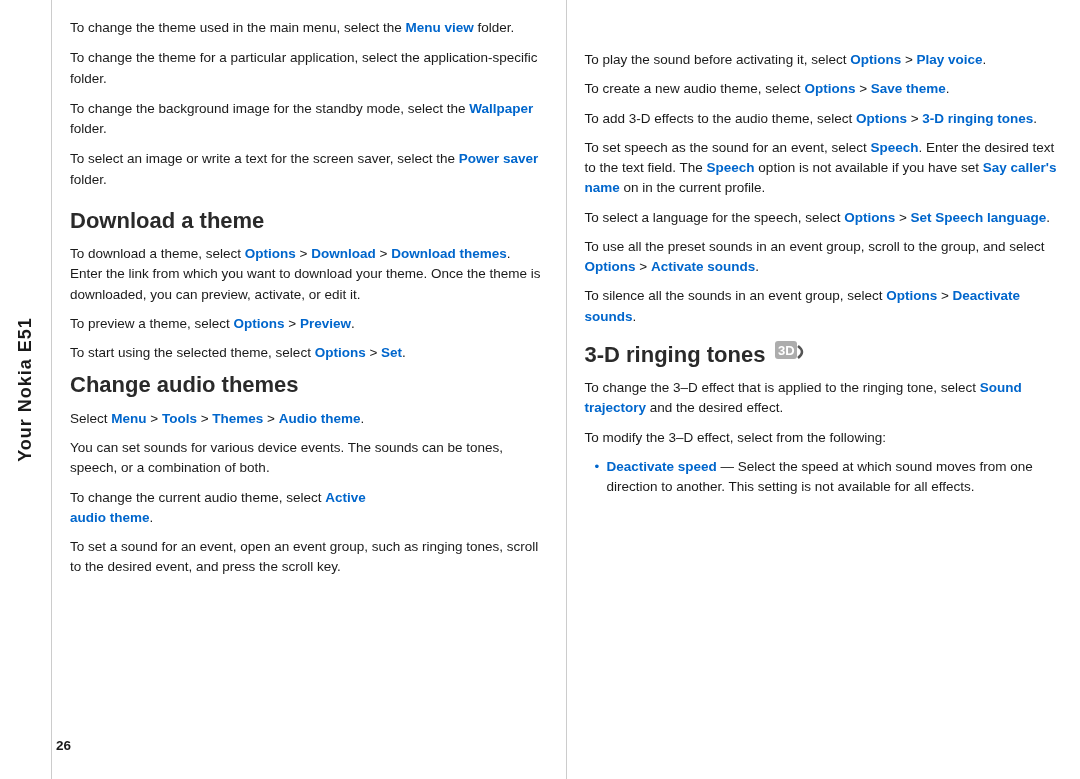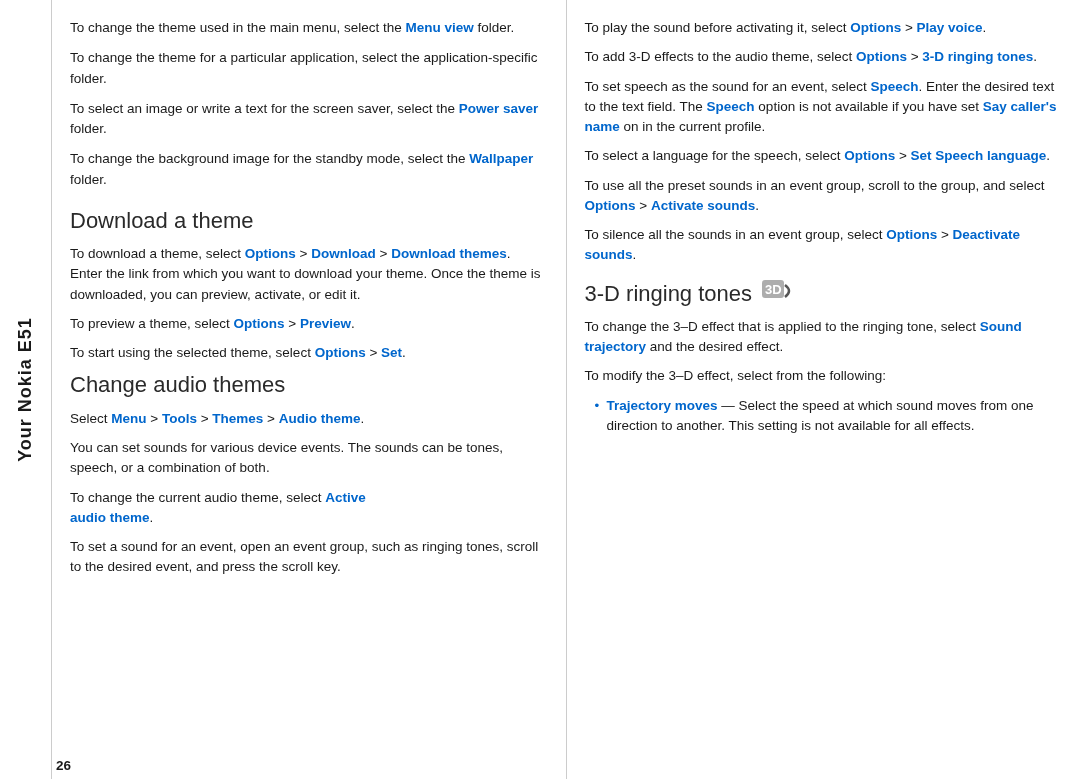--- a/index.html
+++ b/index.html
@@ -55,38 +55,39 @@
       padding: 18px 20px 12px 18px;
       border-right: 1px solid #ccc;
       overflow: hidden;
     }
 
     
     .right-col {
       flex: 1;
       padding: 18px 20px 18px 18px;
       overflow: hidden;
+      margin-top: 32px;
     }
 
     
     .intro-paragraphs {
       margin-bottom: 18px;
     }
 
     .intro-para {
       font-size: 13.5px;
       line-height: 1.5;
       margin-bottom: 10px;
       color: #1a1a1a;
     }
 
     
     .section-heading {
       font-size: 22px;
-      font-weight: normal;
+      font-weight: bold;
       color: #2a2a2a;
       margin-bottom: 10px;
       margin-top: 6px;
       line-height: 1.2;
     }
 
     .body-para {
       font-size: 13.5px;
       line-height: 1.5;
       margin-bottom: 9px;
@@ -126,21 +127,21 @@
     .heading-with-icon {
       display: flex;
       align-items: center;
       gap: 4px;
       margin-bottom: 10px;
     }
 
     
     .page-number {
       position: absolute;
-      bottom: 6px;
+      bottom: 26px;
       left: 56px;
       font-size: 13.5px;
       font-weight: bold;
       color: #1a1a1a;
     }
 
     
     .icon-3d {
       display: inline-flex;
       align-items: flex-start;
@@ -161,25 +162,25 @@
     <div class="left-col">
 
       <div class="intro-paragraphs">
         <p class="intro-para">
           To change the theme used in the main menu, select the <span class="link-blue">Menu view</span> folder.
         </p>
         <p class="intro-para">
           To change the theme for a particular application, select the application-specific folder.
         </p>
         <p class="intro-para">
+          To change the background image for the standby mode, select the <span class="link-blue">Wallpaper</span> folder.
+        </p>
+        <p class="intro-para">
           To select an image or write a text for the screen saver, select the <span class="link-blue">Power saver</span> folder.
         </p>
-        <p class="intro-para">
-          To change the background image for the standby mode, select the <span class="link-blue">Wallpaper</span> folder.
-        </p>
       </div>
 
       <h2 class="section-heading">Download a theme</h2>
 
       <p class="body-para">
         To download a theme, select <span class="link-blue">Options</span> &gt; <span class="link-blue">Download</span> &gt; <span class="link-blue">Download themes</span>. Enter the link from which you want to download your theme. Once the theme is downloaded, you can preview, activate, or edit it.
       </p>
       <p class="body-para">
         To preview a theme, select <span class="link-blue">Options</span> &gt; <span class="link-blue">Preview</span>.
       </p>
@@ -201,20 +202,23 @@
       <p class="body-para">
         To set a sound for an event, open an event group, such as ringing tones, scroll to the desired event, and press the scroll key.
       </p>
 
     </div>
 
     <div class="right-col">
 
       <p class="body-para">
         To play the sound before activating it, select <span class="link-blue">Options</span> &gt; <span class="link-blue">Play voice</span>.
+      </p>
+      <p class="body-para">
+        To create a new audio theme, select <span class="link-blue">Options</span> &gt; <span class="link-blue">Save theme</span>.
       </p>
       <p class="body-para">
         To add 3-D effects to the audio theme, select <span class="link-blue">Options</span> &gt; <span class="link-blue">3-D ringing tones</span>.
       </p>
       <p class="body-para">
         To set speech as the sound for an event, select <span class="link-blue">Speech</span>. Enter the desired text to the text field. The <span class="link-blue">Speech</span> option is not available if you have set <span class="link-blue">Say caller's name</span> on in the current profile.
       </p>
       <p class="body-para">
         To select a language for the speech, select <span class="link-blue">Options</span> &gt; <span class="link-blue">Set Speech language</span>.
       </p>
@@ -238,21 +242,21 @@
 
       <p class="body-para">
         To change the 3–D effect that is applied to the ringing tone, select <span class="link-blue">Sound trajectory</span> and the desired effect.
       </p>
       <p class="body-para">
         To modify the 3–D effect, select from the following:
       </p>
 
       <ul class="bullet-list">
         <li>
-          <span class="link-blue">Trajectory moves</span> — Select the speed at which sound moves from one direction to another. This setting is not available for all effects.
+          <span class="link-blue">Deactivate speed</span> — Select the speed at which sound moves from one direction to another. This setting is not available for all effects.
         </li>
       </ul>
 
     </div>
 
   </div>
 
   <div class="page-number">26</div>
 
 </div>

